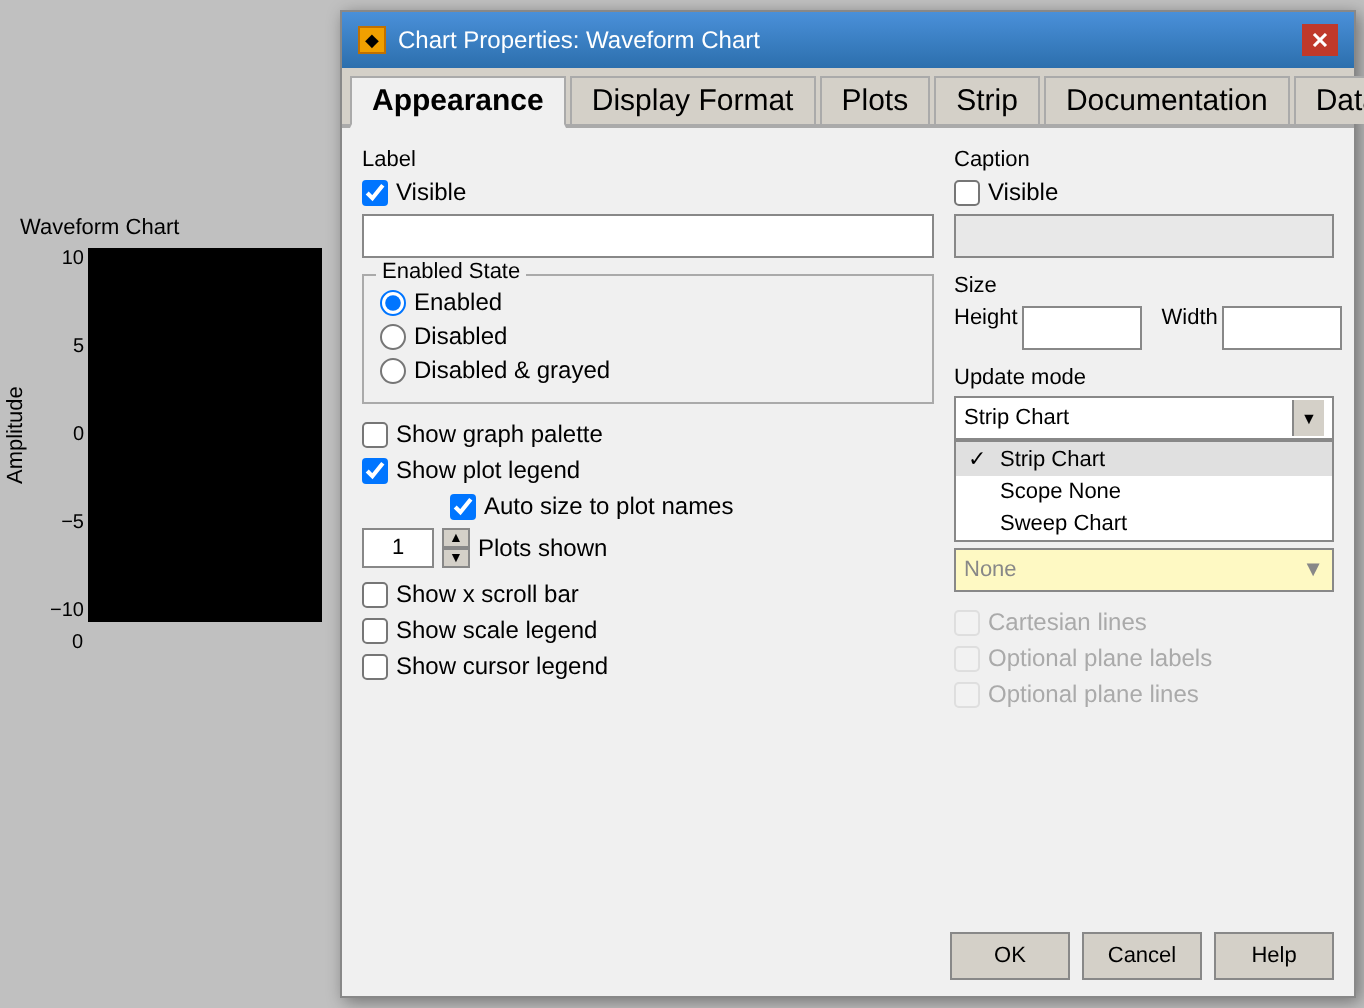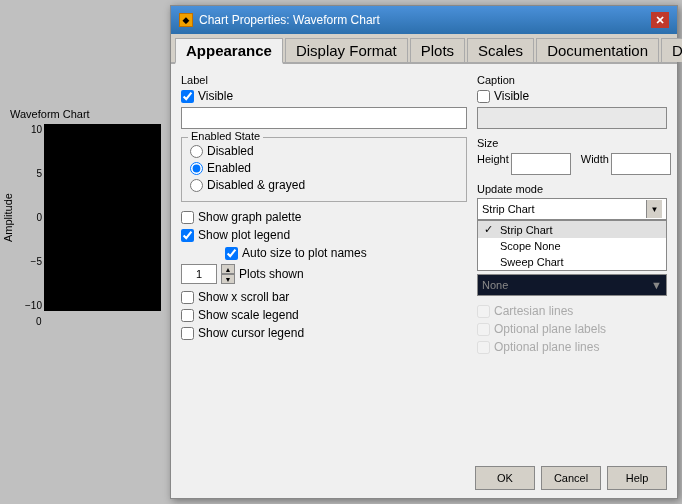--- a/index.html
+++ b/index.html
@@ -344,21 +344,21 @@
     .check-mark {
       width: 12px;
       font-size: 11px;
     }
 
     
     .bottom-select {
       width: 100%;
       height: 22px;
       border: 1px solid #888;
-      background: #0f172a;
+      background: #fef9c3;
       display: flex;
       align-items: center;
       justify-content: space-between;
       padding: 0 4px;
       font-size: 11px;
       cursor: pointer;
       color: #888;
       margin-bottom: 8px;
     }
 
@@ -428,21 +428,21 @@
       <div class="dialog-icon">◆</div>
       <span class="dialog-title-text">Chart Properties: Waveform Chart</span>
     </div>
     <button class="title-close-btn">✕</button>
   </div>
 
   <div class="tabs-container">
     <div class="tab active">Appearance</div>
     <div class="tab">Display Format</div>
     <div class="tab">Plots</div>
-    <div class="tab">Scales</div>
+    <div class="tab">Strip</div>
     <div class="tab">Documentation</div>
     <div class="tab">Data Bin</div>
     <div class="tab-arrow">▶</div>
   </div>
 
   <div class="dialog-content">
 
     <div class="left-panel">
 
       <div class="section-label">Label</div>
@@ -450,26 +450,26 @@
         <input type="checkbox" checked="" style="">
         <span>Visible</span>
       </div>
       <div style="margin-bottom:8px;">
         <input type="text" class="text-input" style="">
       </div>
 
       <div class="section-group">
         <div class="section-group-title">Enabled State</div>
         <div class="radio-row">
+          <input type="radio" name="enabled" checked="" style="">
+          <span>Enabled</span>
+        </div>
+        <div class="radio-row">
           <input type="radio" name="enabled" style="">
           <span>Disabled</span>
-        </div>
-        <div class="radio-row">
-          <input type="radio" name="enabled" checked="" style="">
-          <span>Enabled</span>
         </div>
         <div class="radio-row">
           <input type="radio" name="enabled" style="">
           <span>Disabled &amp; grayed</span>
         </div>
       </div>
 
       <div class="checkbox-row">
         <input type="checkbox" style="">
         <span>Show graph palette</span>

